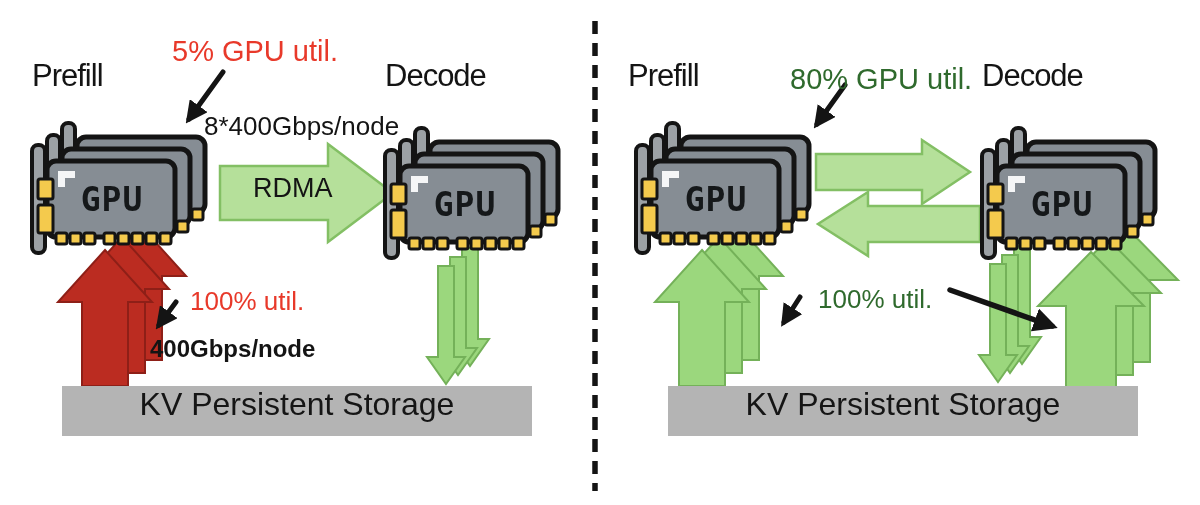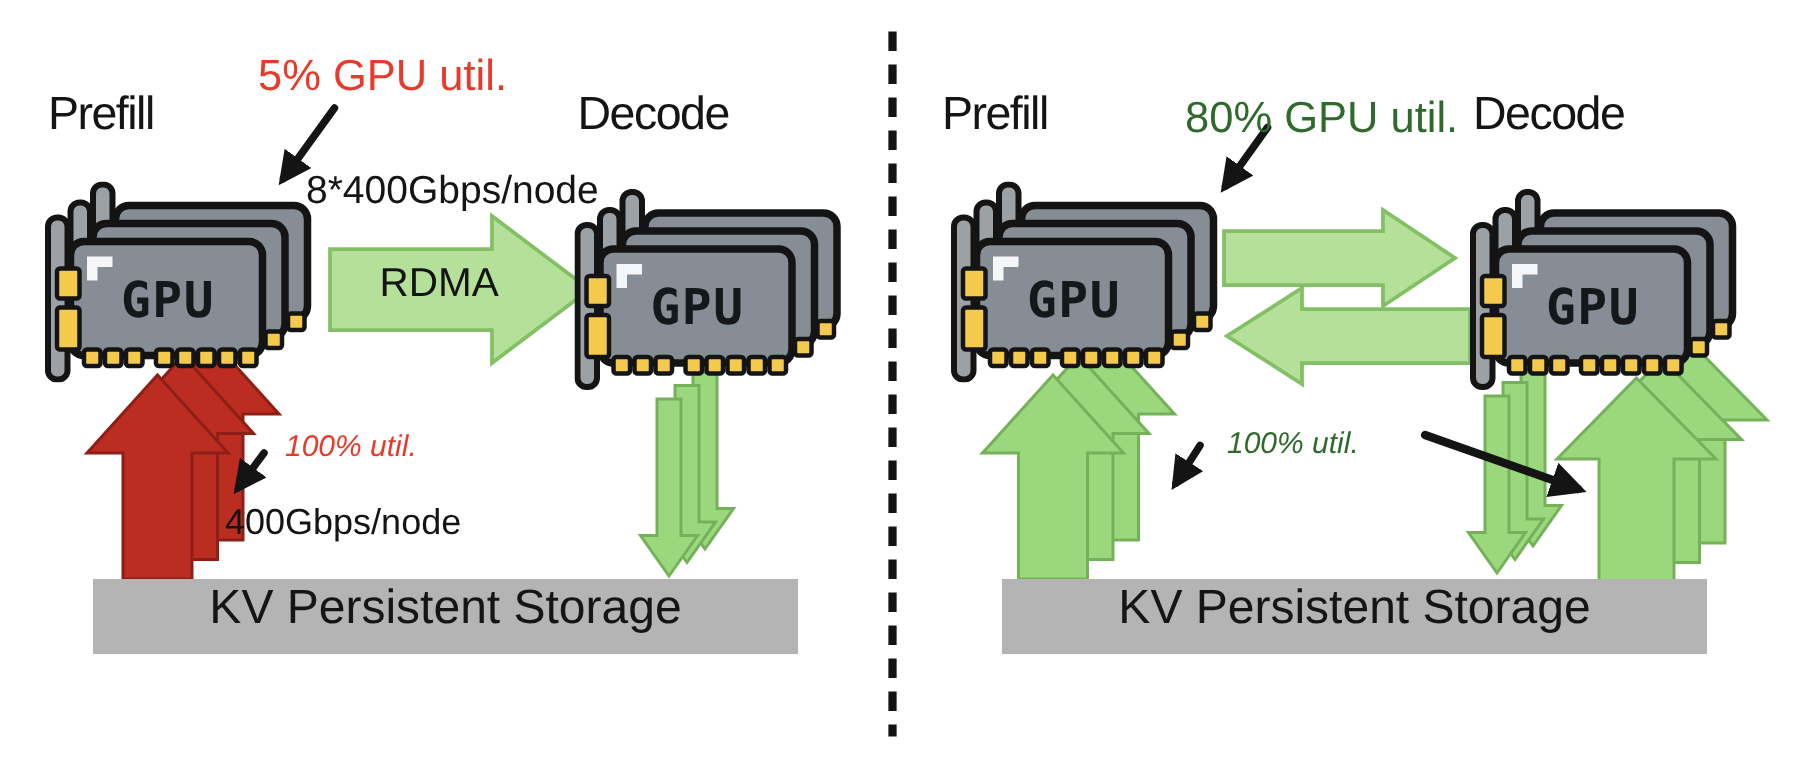--- a/index.html
+++ b/index.html
@@ -4,23 +4,23 @@
 <style>
   html,body{margin:0;padding:0;background:#ffffff;}
   .canvas{
     position:relative;width:1200px;height:505px;background:#fff;overflow:hidden;
     font-family:"Liberation Sans","DejaVu Sans",sans-serif;
   }
   .layer{position:absolute;left:0;top:0;}
   .label{position:absolute;white-space:nowrap;line-height:1.05;color:var(--black-text);}
   .title{font-size:31px;letter-spacing:-1px;}
   .ann{font-size:29px;}
-  .ann-sm{font-size:20px;font-style:italic;}
+  .ann-sm{font-size:26px;}
   .bw{font-size:26px;}
-  .bw-sm{font-size:24px;}
+  .bw-sm{font-size:24px;font-weight:bold;}
   .red{color:var(--red-text);}
   .green{color:var(--green-text);}
   .rdma-label{font-size:27px;color:var(--black-text);}
   .storage-bar{
     position:absolute;width:470px;height:50px;background:var(--storage-gray);
     display:flex;align-items:flex-start;justify-content:center;
   }
   .storage-bar span{font-size:32px;color:#151515;}
   
   .arrow-red{fill:var(--red-arrow-fill);stroke:var(--red-arrow-edge);stroke-width:2;}

